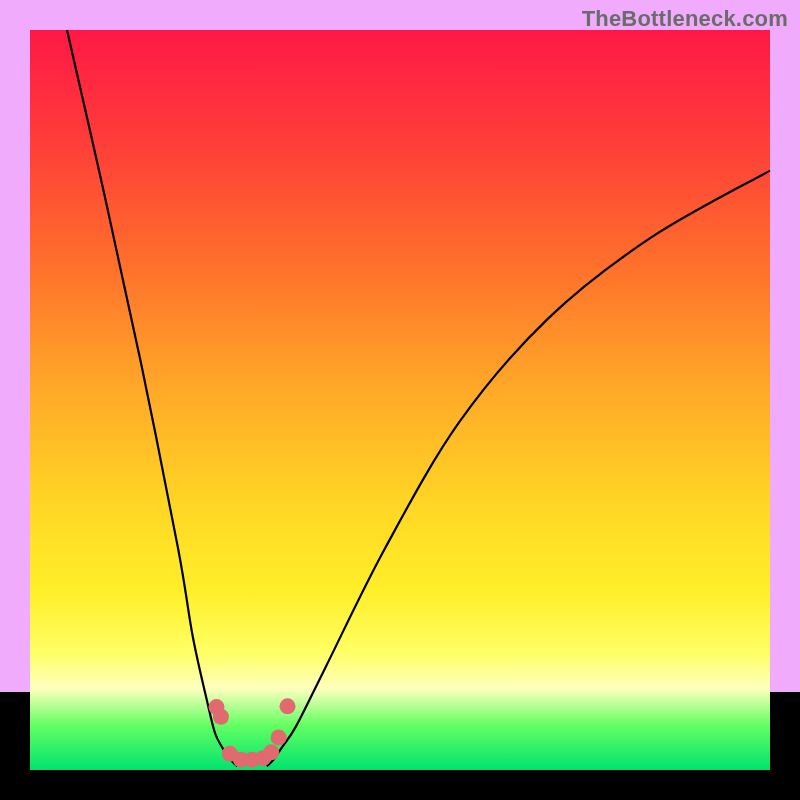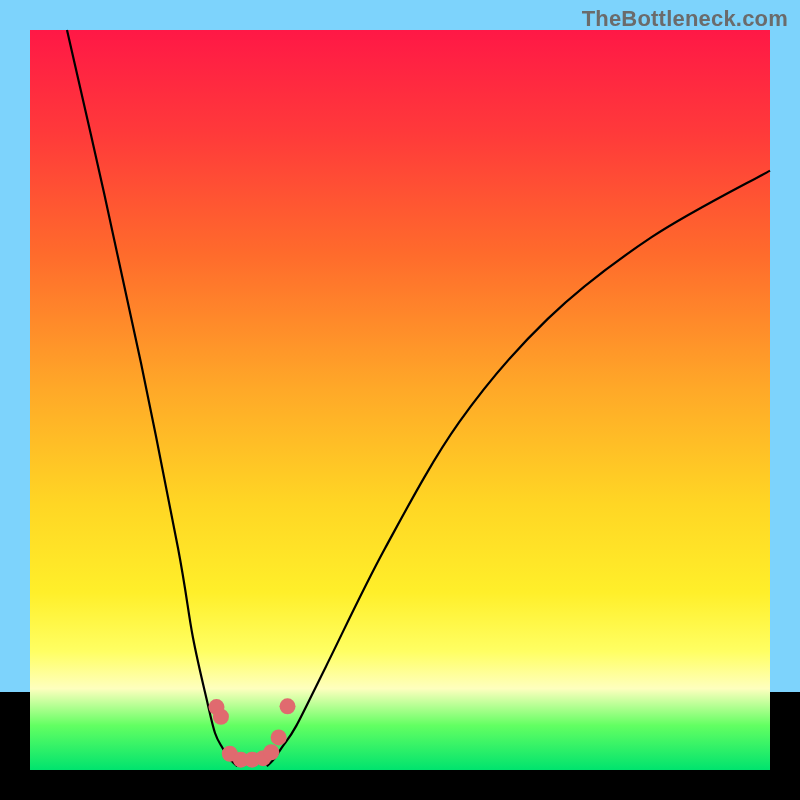--- a/index.html
+++ b/index.html
@@ -8,21 +8,21 @@
     width: 800px;
     height: 800px;
     background: #000;
     font-family: Arial, Helvetica, sans-serif;
     overflow: hidden;
   }
   .outer {
     position: relative;
     width: 800px;
     height: 692px;
-    background: #7dd3fc;
+    background: #f0abfc;
   }
   .watermark {
     position: absolute;
     top: 6px;
     right: 12px;
     color: #6b6b6b;
     font-size: 22px;
     font-weight: 600;
     letter-spacing: 0.2px;
     z-index: 5;

